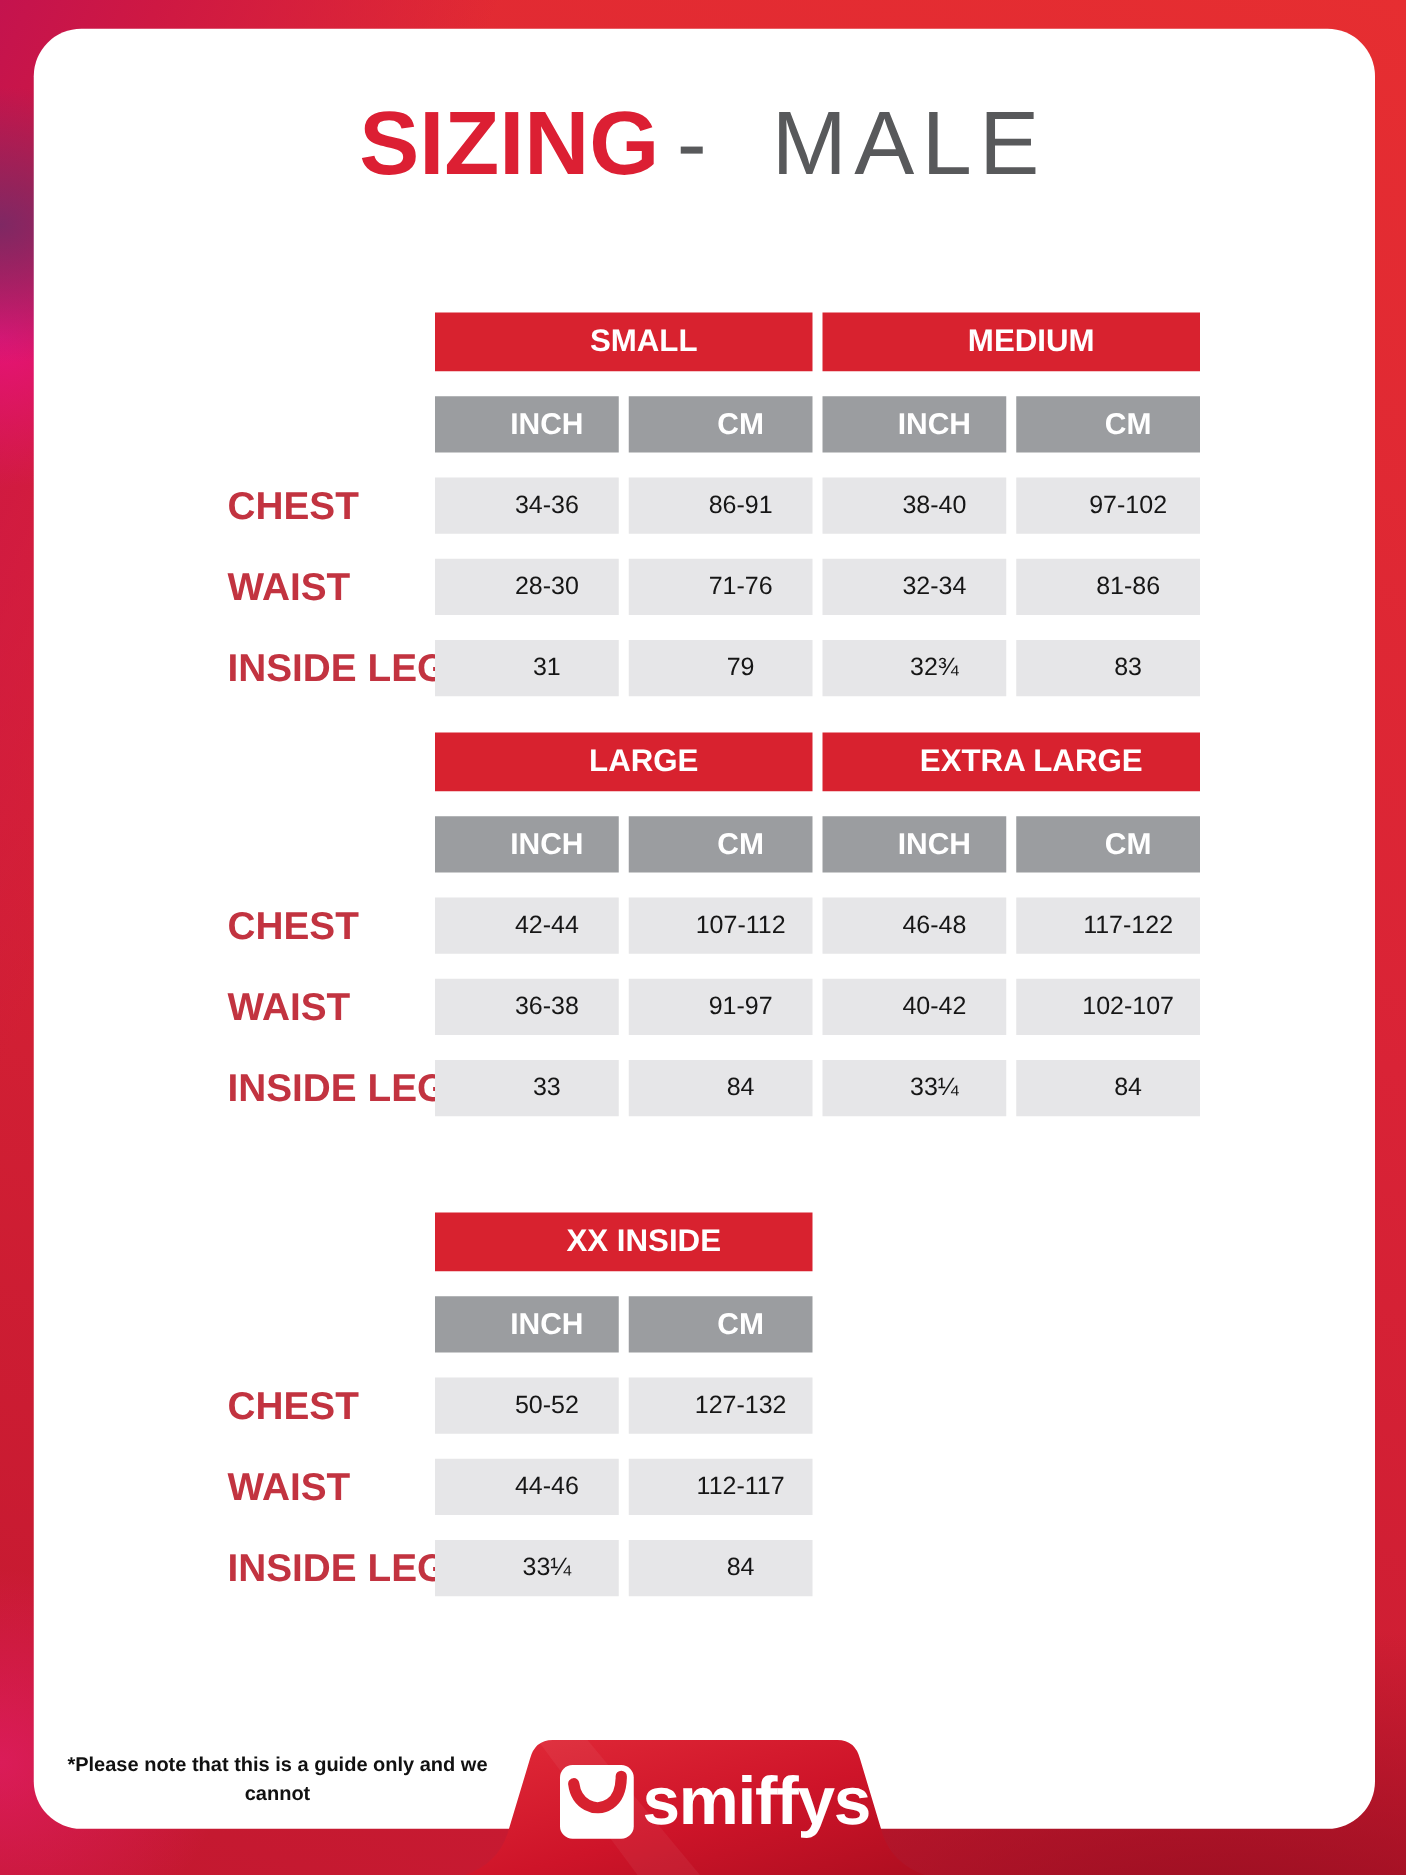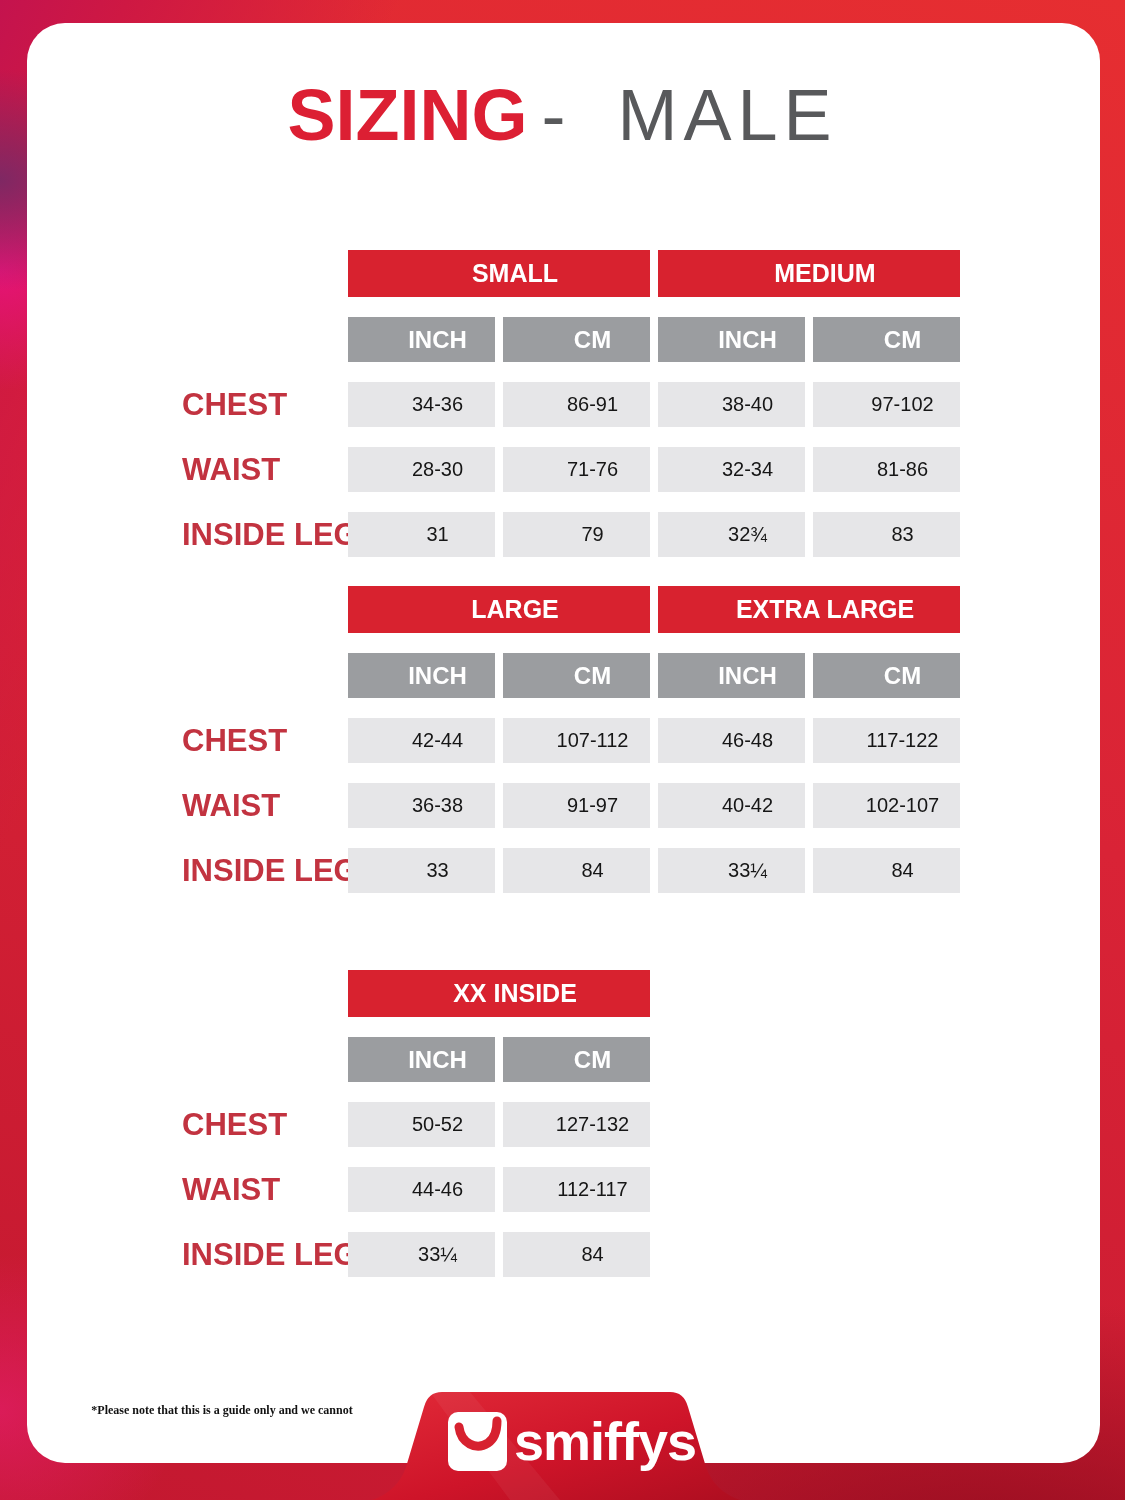--- a/index.html
+++ b/index.html
@@ -77,24 +77,23 @@
     font-weight:700;font-size:31px;
     background:transparent;
     padding-left:2px;
     white-space:nowrap;
   }
   .spacer{background:transparent;}
   .note{
     position:absolute;
     left:47px;top:1402px;width:350px;
     text-align:center;
-    font-size:12px;font-weight:700;
+    font-size:16px;font-weight:700;
     line-height:1.42;
     color:var(--note-text);
-    font-family:Liberation Serif, serif;
   }
   .brand-tab{
     position:absolute;
     left:370px;top:1384px;
     width:372px;height:116px;
   }
   .logo-square{
     position:absolute;
     left:448px;top:1412px;
     width:59px;height:59px;

